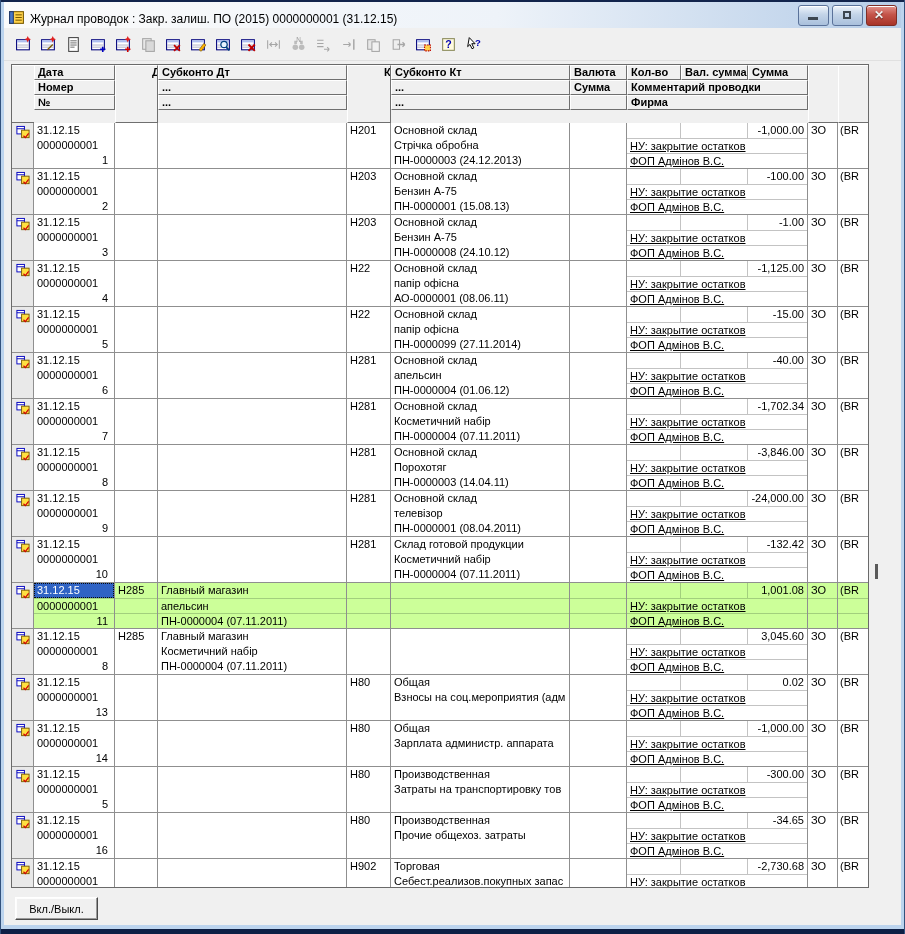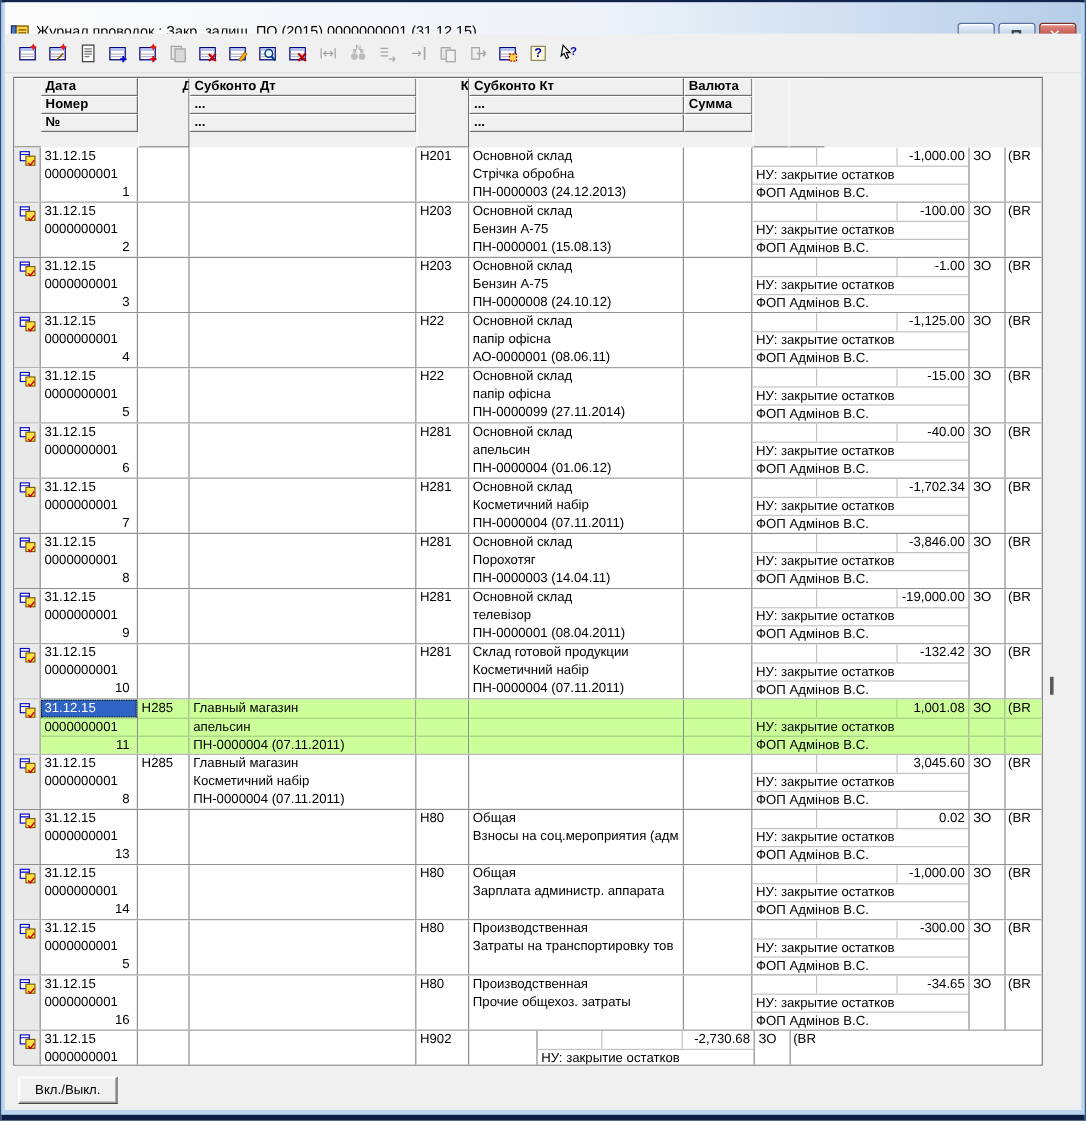--- a/index.html
+++ b/index.html
@@ -1,22 +1,22 @@
 <!DOCTYPE html>
 <html><head>
 <meta charset="utf-8">
 <style>
   html,body{margin:0;padding:0;background:#555;font-family:"Liberation Sans",sans-serif;}
   .window{position:relative;width:905px;height:934px;background:#bcd4ee;border-left:1px solid #33527d;border-right:1px solid #33527d;box-sizing:border-box;overflow:hidden;}
   .edge-top{position:absolute;top:0;left:0;right:0;height:2px;background:#12244c;}
   .edge-bottom{position:absolute;bottom:0;left:0;right:0;height:5px;background:#0d1f45;}
 
   
-  .titlebar{position:absolute;top:2px;left:3px;right:3px;height:26px;display:flex;align-items:flex-start;
-    background:linear-gradient(to right,#fbfbfb 0%,#eef3f9 55%,#b6cde8 100%);padding:17px 4px;box-sizing:border-box;}
+  .titlebar{position:absolute;top:2px;left:3px;right:3px;height:26px;display:flex;align-items:flex-end;
+    background:linear-gradient(to right,#fbfbfb 0%,#eef3f9 55%,#b6cde8 100%);padding:2px 4px;box-sizing:border-box;}
   .title-icon{width:17px;height:17px;margin-right:5px;flex:0 0 auto;}
   .title-text{font-size:12px;color:#000;white-space:nowrap;overflow:hidden;flex:1;}
   .winbtns{display:flex;gap:3px;margin-left:6px;}
   .wbtn{width:29px;height:19px;border:1px solid #5a729a;border-radius:3px;position:relative;cursor:default;
     background:linear-gradient(#eef4fb,#c3d4e8 45%,#a9c0dc);box-shadow:inset 0 1px 0 #fff;}
   .wbtn.close{background:linear-gradient(#e2938c,#c4544a 45%,#a83428);border-color:#7e2e26;}
   .glyph-min{position:absolute;left:9px;bottom:5px;width:10px;height:3px;background:#3c4650;}
   .glyph-max{position:absolute;left:10px;top:5px;width:8px;height:8px;border:2px solid #3c4650;box-sizing:border-box;}
   .glyph-close{position:absolute;left:7px;top:2px;font-size:12px;font-weight:bold;color:#eee;text-shadow:0 1px 1px #5a1a14;}
 
@@ -58,21 +58,21 @@
   
   .record{height:45px;border-bottom:1px solid #8f8f8f;background:#fff;}
   .record .c-icon{justify-content:flex-start;padding-top:2px;}
   .rowicon{width:16px;height:15px;}
   .seq{text-align:right;padding-right:6px;}
   .amt-row{display:flex;padding:0;}
   .amt-row .sub{box-sizing:border-box;height:15px;line-height:15px;overflow:hidden;}
   .sub.qty{width:54px;border-right:1px solid #c3c3c3;}
   .sub.vs{width:67px;border-right:1px solid #c3c3c3;}
   .sub.sum{width:60px;text-align:right;padding-right:3px;flex:1;}
-  .c-grp .l2,.c-grp .l3{border-top:1px solid #c3c3c3;}
+  .c-grp .l2,.c-grp .l3{border-top:1px solid #c3c3c3;text-decoration:underline;}
 
   .record.selected .col{background:#ccff99;}
   .record.selected .c-icon{background:#e9e9e9;}
   .record.selected .line,.record.selected .sub{background:#ccff99;}
   .record.selected .l2,.record.selected .l3{border-top:1px solid #a2cf7d;}
   .record.selected .sub.qty,.record.selected .sub.vs{border-right:1px solid #a2cf7d;}
   .record.selected .date-cell{background:#2f63c4 !important;color:#fff;outline:1px dotted #0a0a0a;outline-offset:-1px;}
 
   .scroll-tick{position:absolute;left:871px;top:503px;width:3px;height:15px;background:#5a5a5a;}
 
@@ -285,20 +285,29 @@
         <div class="col c-subkt">
           <div class="hcell h15">Субконто Кт</div>
           <div class="hcell h15">...</div>
           <div class="hcell h15">...</div>
         </div>
         <div class="col c-cur">
           <div class="hcell h15">Валюта</div>
           <div class="hcell h15">Сумма</div>
           <div class="hcell h15"></div>
         </div>
+        <div class="col c-grp">
+          <div class="hsplit">
+            <div class="hcell hq">Кол-во</div>
+            <div class="hcell hv">Вал. сумма</div>
+            <div class="hcell hs">Сумма</div>
+          </div>
+          <div class="hcell h15">Комментарий проводки</div>
+          <div class="hcell h15">Фирма</div>
+        </div>
         <div class="col c-jr">
             <div class="hcell h45">№...</div>
           </div>
         <div class="col c-f">
             <div class="hcell h45">F...</div>
           </div>
       </div>
 
       <div id="records">
           <div class="record">
@@ -809,21 +818,21 @@
     </div>
     <div class="col c-cur">
       <div class="line l1"></div>
       <div class="line l2"></div>
       <div class="line l3"></div>
     </div>
     <div class="col c-grp">
       <div class="line l1 amt-row" style="padding:0">
         <span class="sub qty"></span>
         <span class="sub vs"></span>
-        <span class="sub sum">-19,000.00</span>
+        <span class="sub sum">-24,000.00</span>
       </div>
       <div class="line l2">НУ: закрытие остатков</div>
       <div class="line l3">ФОП Адмінов В.С.</div>
     </div>
     <div class="col c-jr">
       <div class="line l1">ЗО</div>
       <div class="line l2"></div>
       <div class="line l3"></div>
     </div>
     <div class="col c-f">
@@ -1267,20 +1276,25 @@
     <div class="col c-subdt">
       <div class="line l1"></div>
       <div class="line l2"></div>
       <div class="line l3"></div>
     </div>
     <div class="col c-kt">
       <div class="line l1">Н902</div>
       <div class="line l2"></div>
       <div class="line l3"></div>
     </div>
+    <div class="col c-subkt">
+      <div class="line l1">Торговая</div>
+      <div class="line l2">Себест.реализов.покупных запас</div>
+      <div class="line l3">&lt;...&gt;</div>
+    </div>
     <div class="col c-cur">
       <div class="line l1"></div>
       <div class="line l2"></div>
       <div class="line l3"></div>
     </div>
     <div class="col c-grp">
       <div class="line l1 amt-row" style="padding:0">
         <span class="sub qty"></span>
         <span class="sub vs"></span>
         <span class="sub sum">-2,730.68</span>

